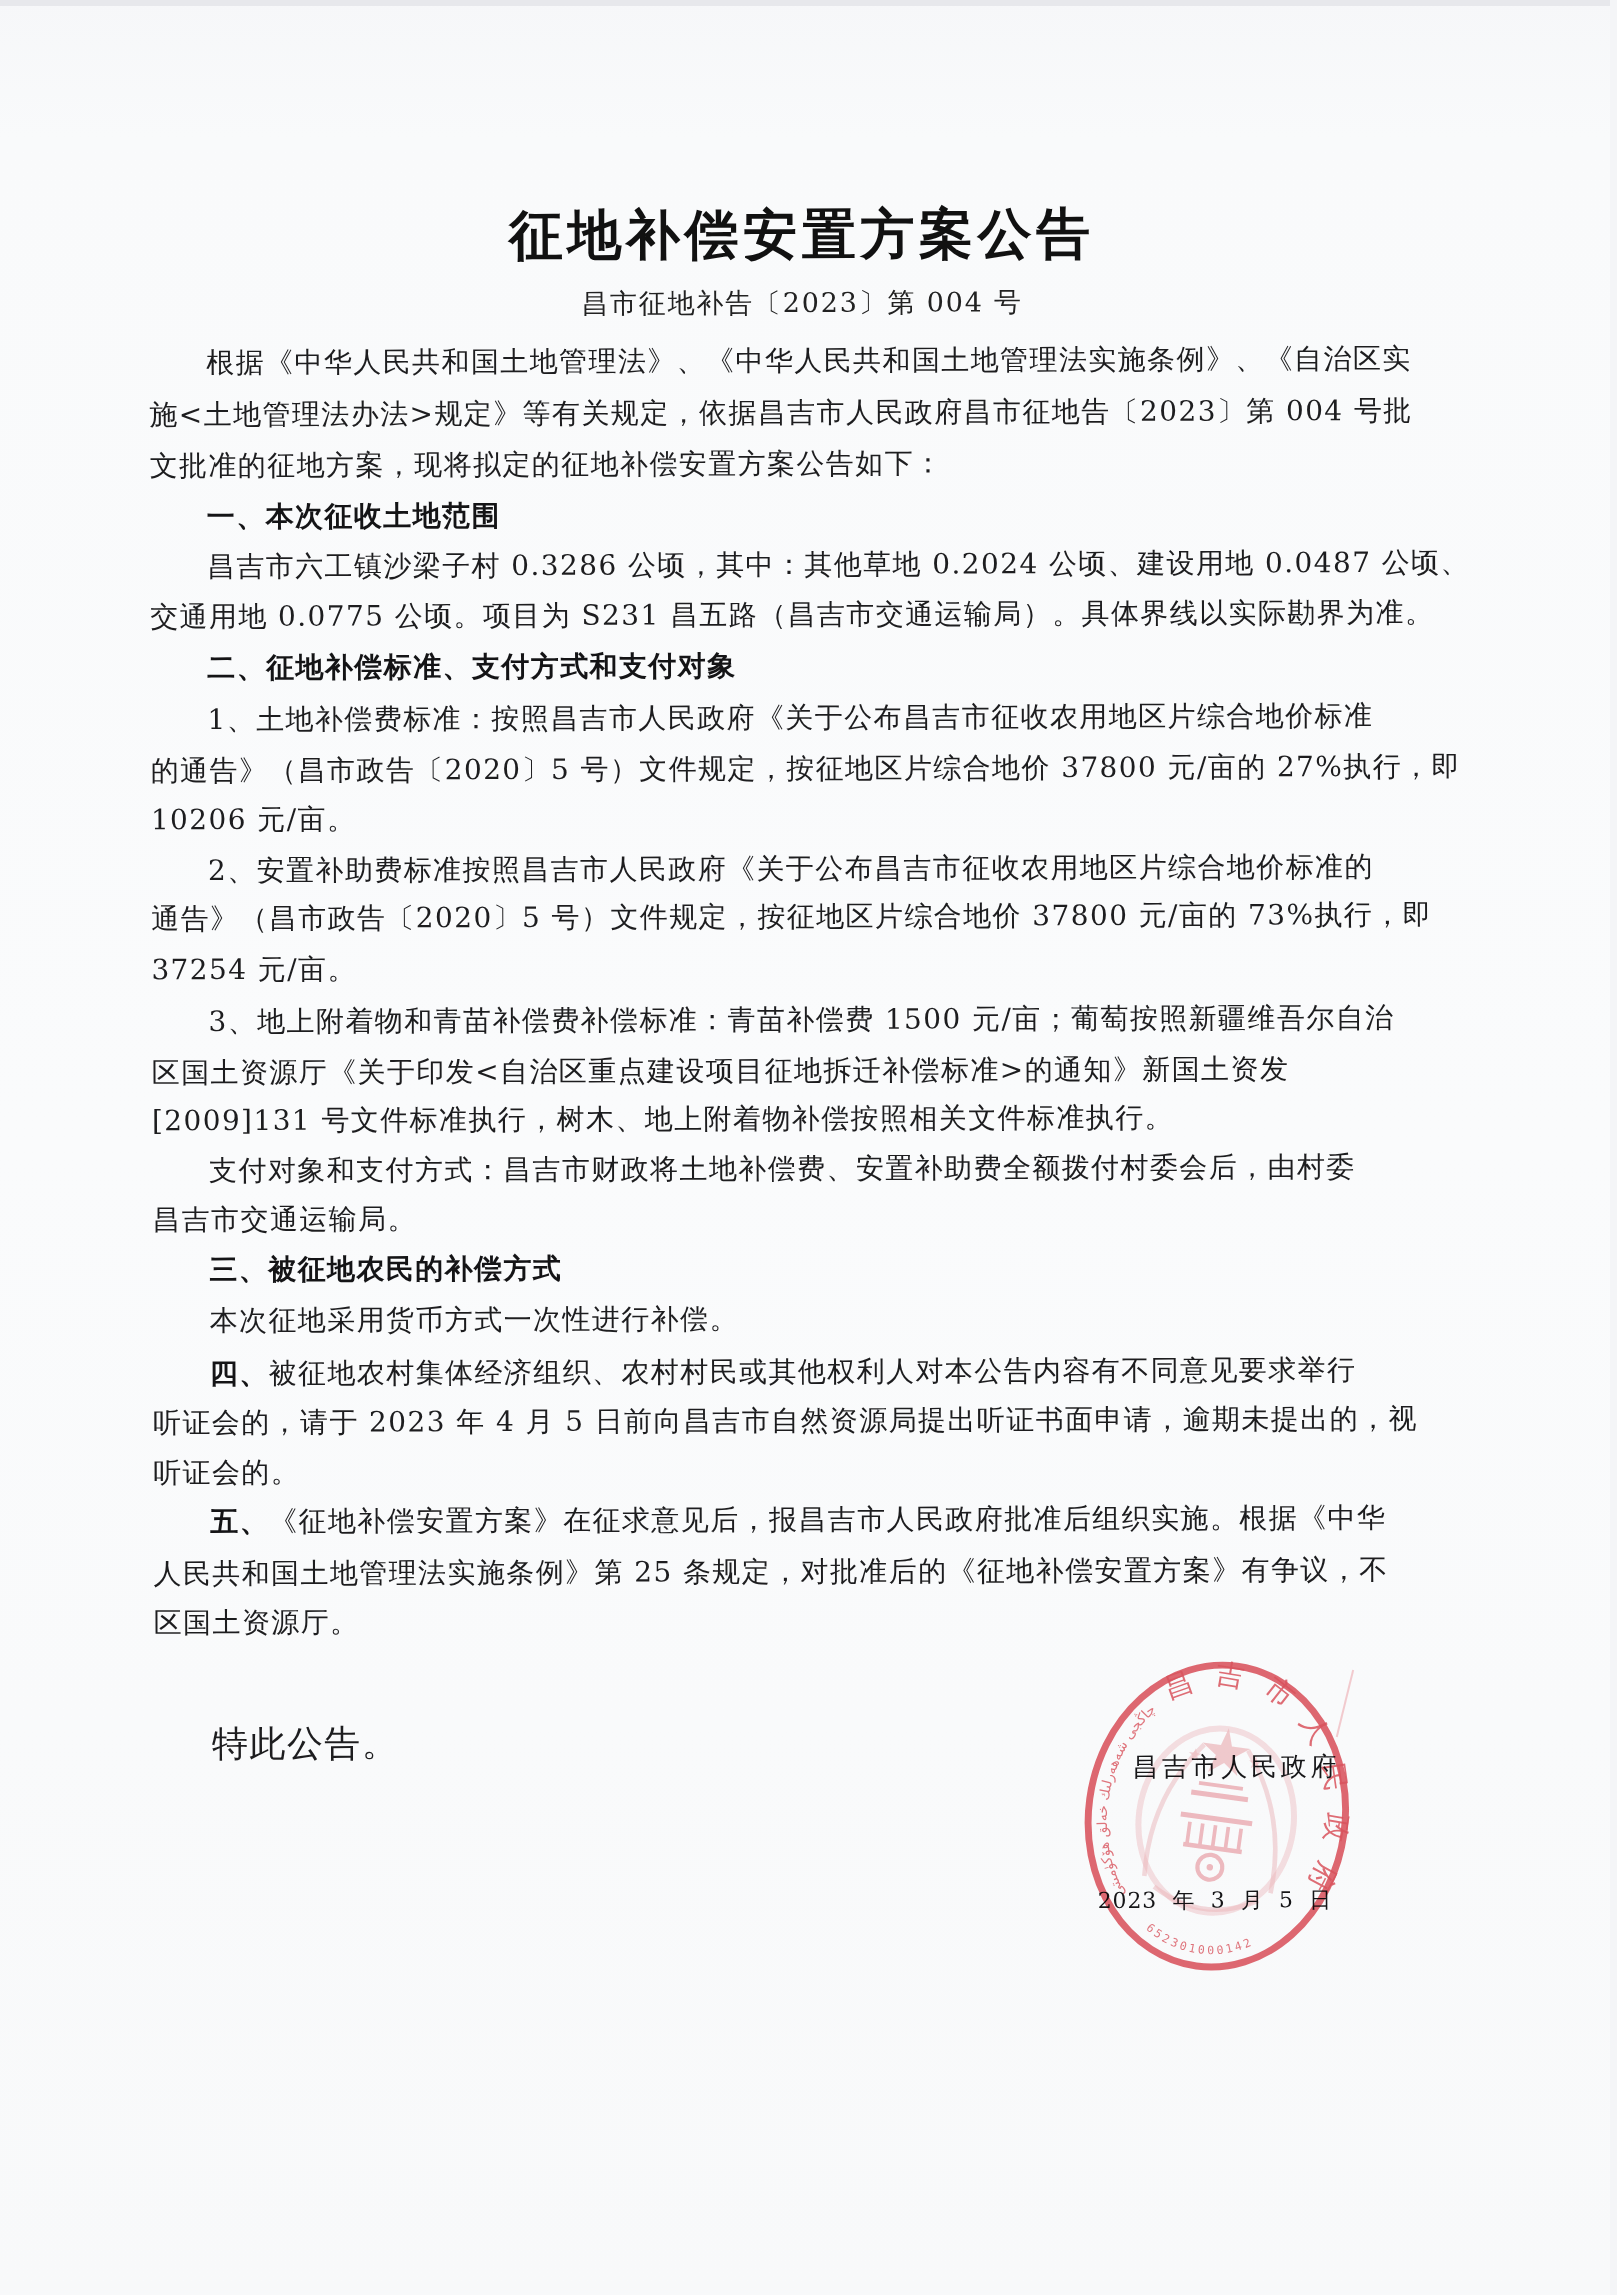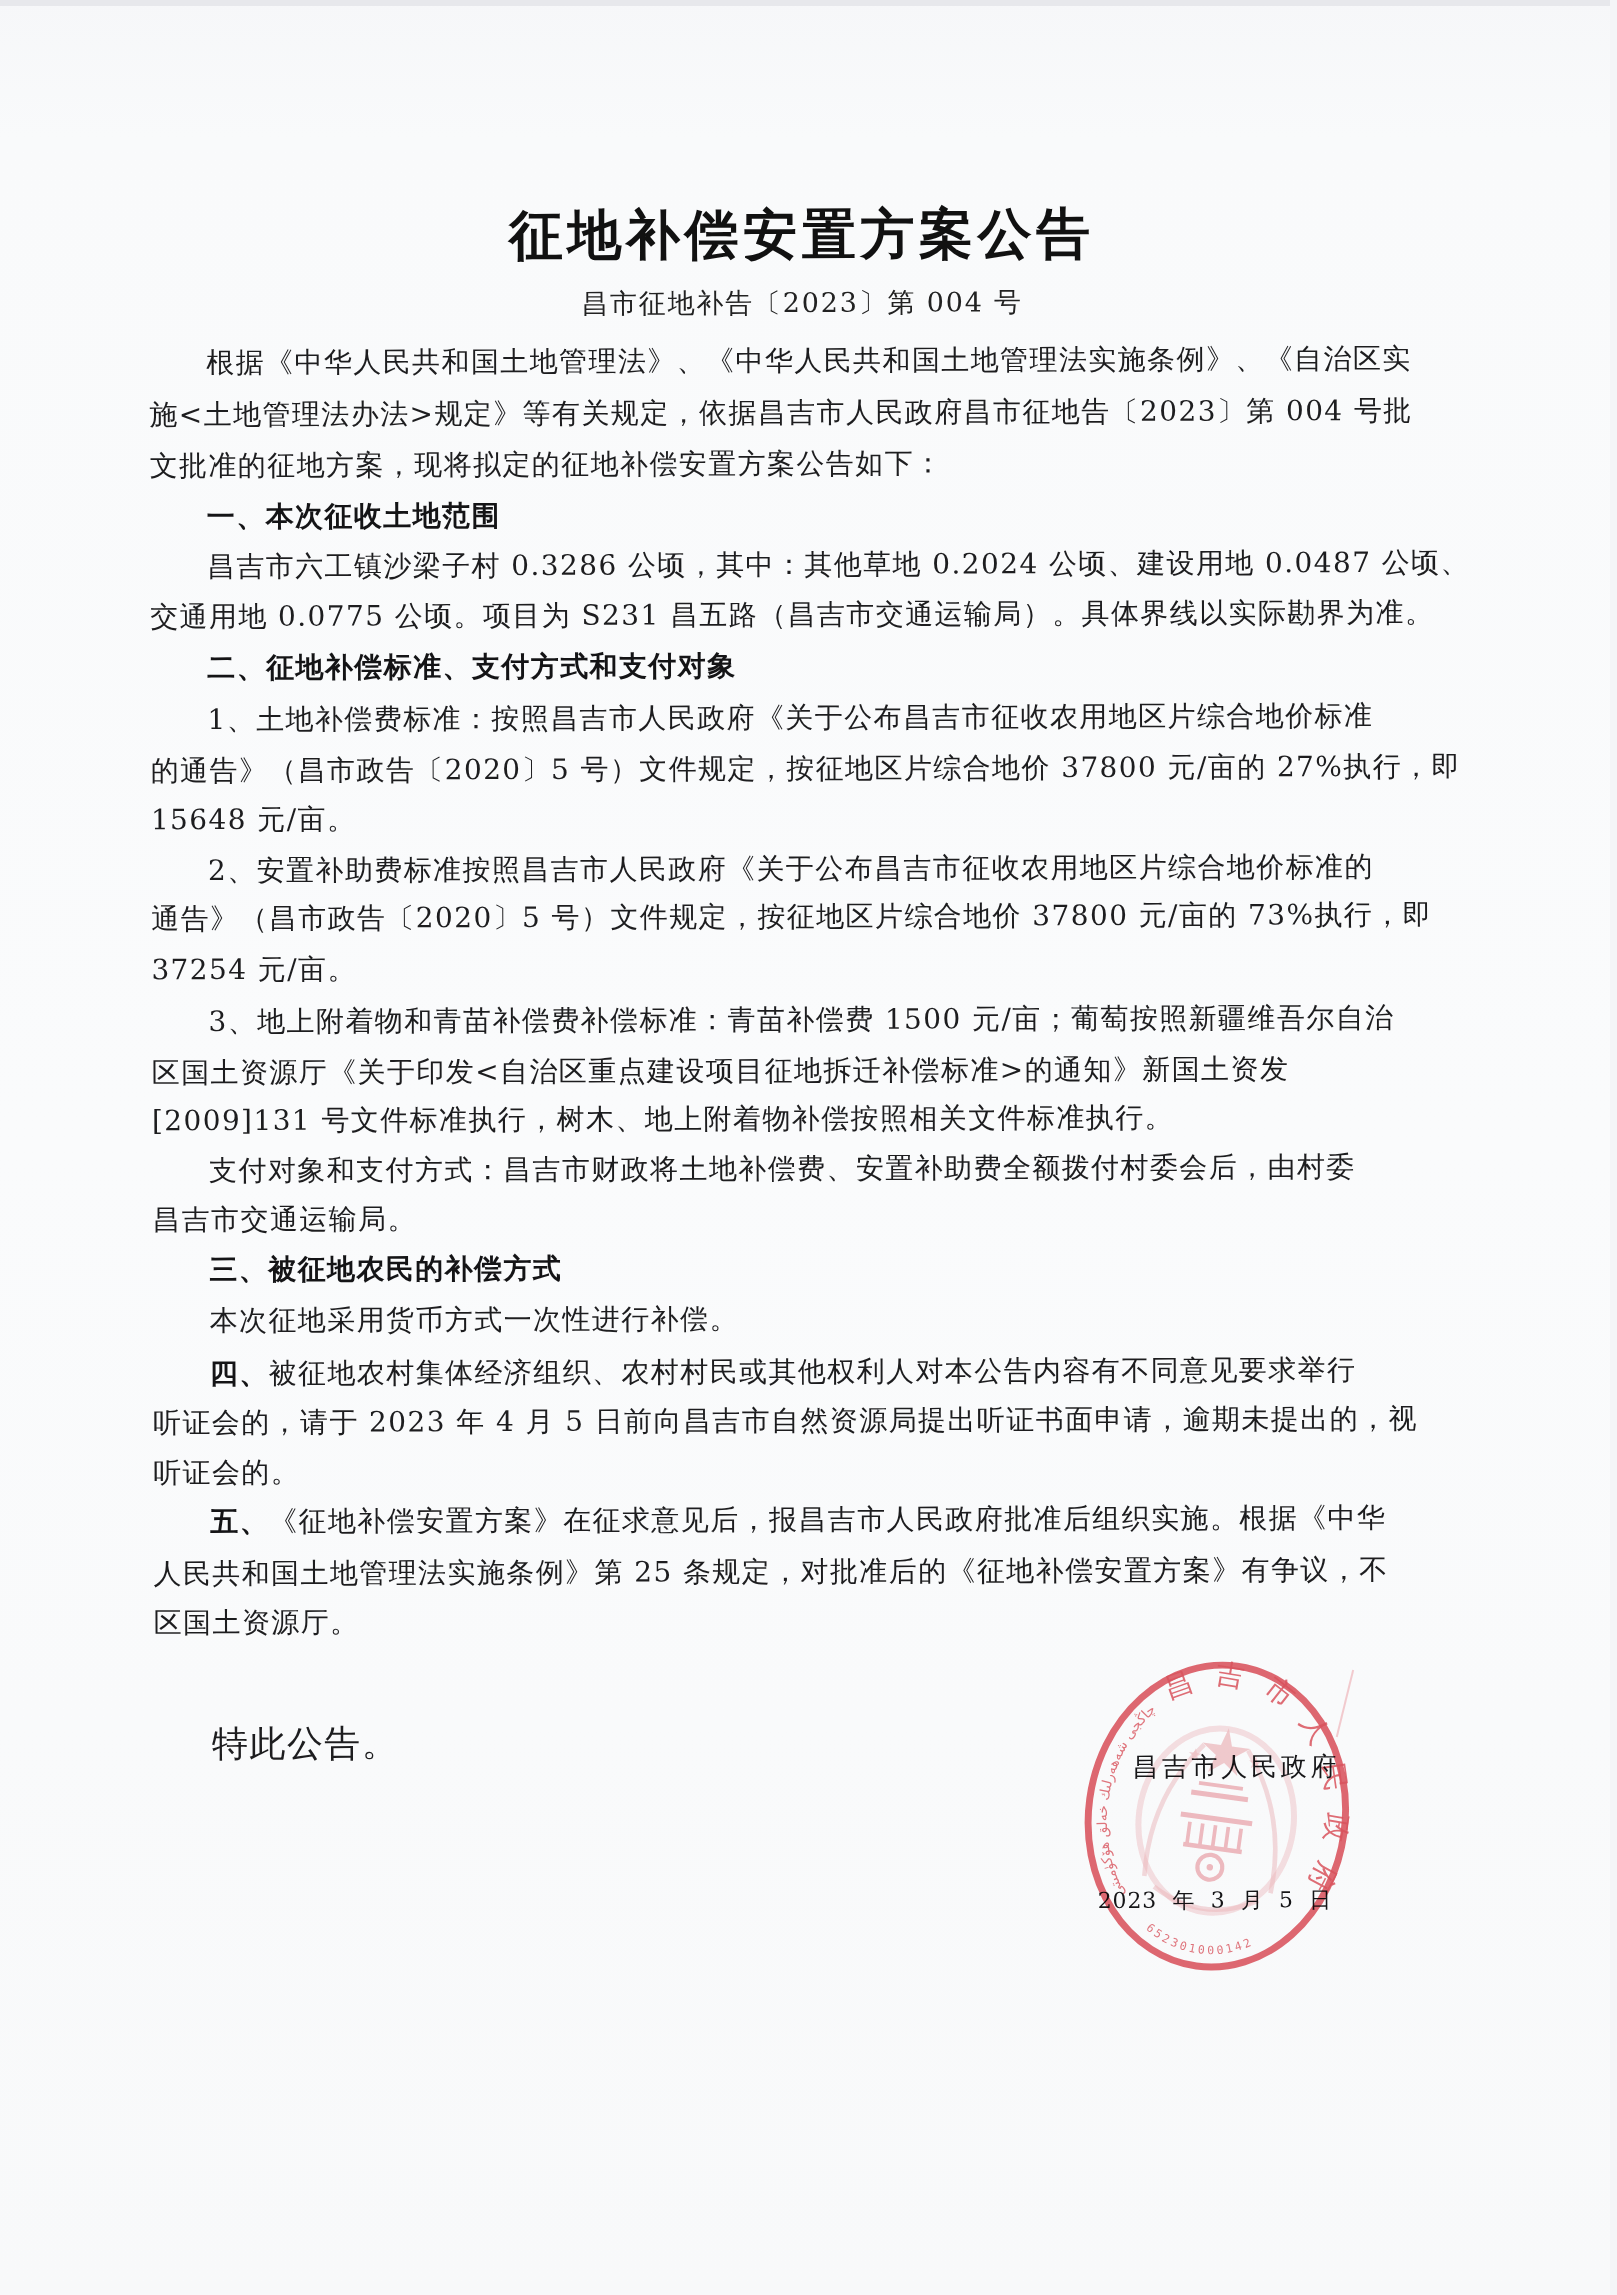--- a/index.html
+++ b/index.html
@@ -88,21 +88,21 @@
 
     <div class="ln ind" style="top:335px"><span class="pre"></span><span>根据《中华人民共和国土地管理法》、《中华人民共和国土地管理法实施条例》、《自治区实</span></div>
     <div class="ln" style="top:387px"><span class="pre"></span><span>施&lt;土地管理法办法&gt;规定》等有关规定，依据昌吉市人民政府昌市征地告〔2023〕第 004 号批</span></div>
     <div class="ln" style="top:438px"><span class="pre"></span><span>文批准的征地方案，现将拟定的征地补偿安置方案公告如下：</span></div>
     <div class="ln ind hd" style="top:489px"><span class="pre"></span><span>一、本次征收土地范围</span></div>
     <div class="ln ind" style="top:539px"><span class="pre"></span><span>昌吉市六工镇沙梁子村 0.3286 公顷，其中：其他草地 0.2024 公顷、建设用地 0.0487 公顷、</span></div>
     <div class="ln" style="top:589px"><span class="pre"></span><span>交通用地 0.0775 公顷。项目为 S231 昌五路（昌吉市交通运输局）。具体界线以实际勘界为准。</span></div>
     <div class="ln ind hd" style="top:640px"><span class="pre"></span><span>二、征地补偿标准、支付方式和支付对象</span></div>
     <div class="ln ind" style="top:692px"><span class="pre"></span><span>1、土地补偿费标准：按照昌吉市人民政府《关于公布昌吉市征收农用地区片综合地价标准</span></div>
     <div class="ln" style="top:743px"><span class="pre"></span><span>的通告》（昌市政告〔2020〕5 号）文件规定，按征地区片综合地价 37800 元/亩的 27%执行，即</span></div>
-    <div class="ln" style="top:792px"><span class="pre"></span><span>15648 元/亩。</span></div>
+    <div class="ln" style="top:792px"><span class="pre"></span><span>10206 元/亩。</span></div>
     <div class="ln ind" style="top:843px"><span class="pre"></span><span>2、安置补助费标准按照昌吉市人民政府《关于公布昌吉市征收农用地区片综合地价标准的</span></div>
     <div class="ln" style="top:891px"><span class="pre"></span><span>通告》（昌市政告〔2020〕5 号）文件规定，按征地区片综合地价 37800 元/亩的 73%执行，即</span></div>
     <div class="ln" style="top:942px"><span class="pre"></span><span>37254 元/亩。</span></div>
     <div class="ln ind" style="top:994px"><span class="pre"></span><span>3、地上附着物和青苗补偿费补偿标准：青苗补偿费 1500 元/亩；葡萄按照新疆维吾尔自治</span></div>
     <div class="ln" style="top:1045px"><span class="pre"></span><span>区国土资源厅《关于印发&lt;自治区重点建设项目征地拆迁补偿标准&gt;的通知》新国土资发</span></div>
     <div class="ln" style="top:1093px"><span class="pre"></span><span>[2009]131 号文件标准执行，树木、地上附着物补偿按照相关文件标准执行。</span></div>
     <div class="ln ind" style="top:1143px"><span class="pre"></span><span>支付对象和支付方式：昌吉市财政将土地补偿费、安置补助费全额拨付村委会后，由村委</span></div>
     <div class="ln" style="top:1192px"><span class="pre"></span><span>昌吉市交通运输局。</span></div>
     <div class="ln ind hd" style="top:1242px"><span class="pre"></span><span>三、被征地农民的补偿方式</span></div>
     <div class="ln ind" style="top:1293px"><span class="pre"></span><span>本次征地采用货币方式一次性进行补偿。</span></div>

